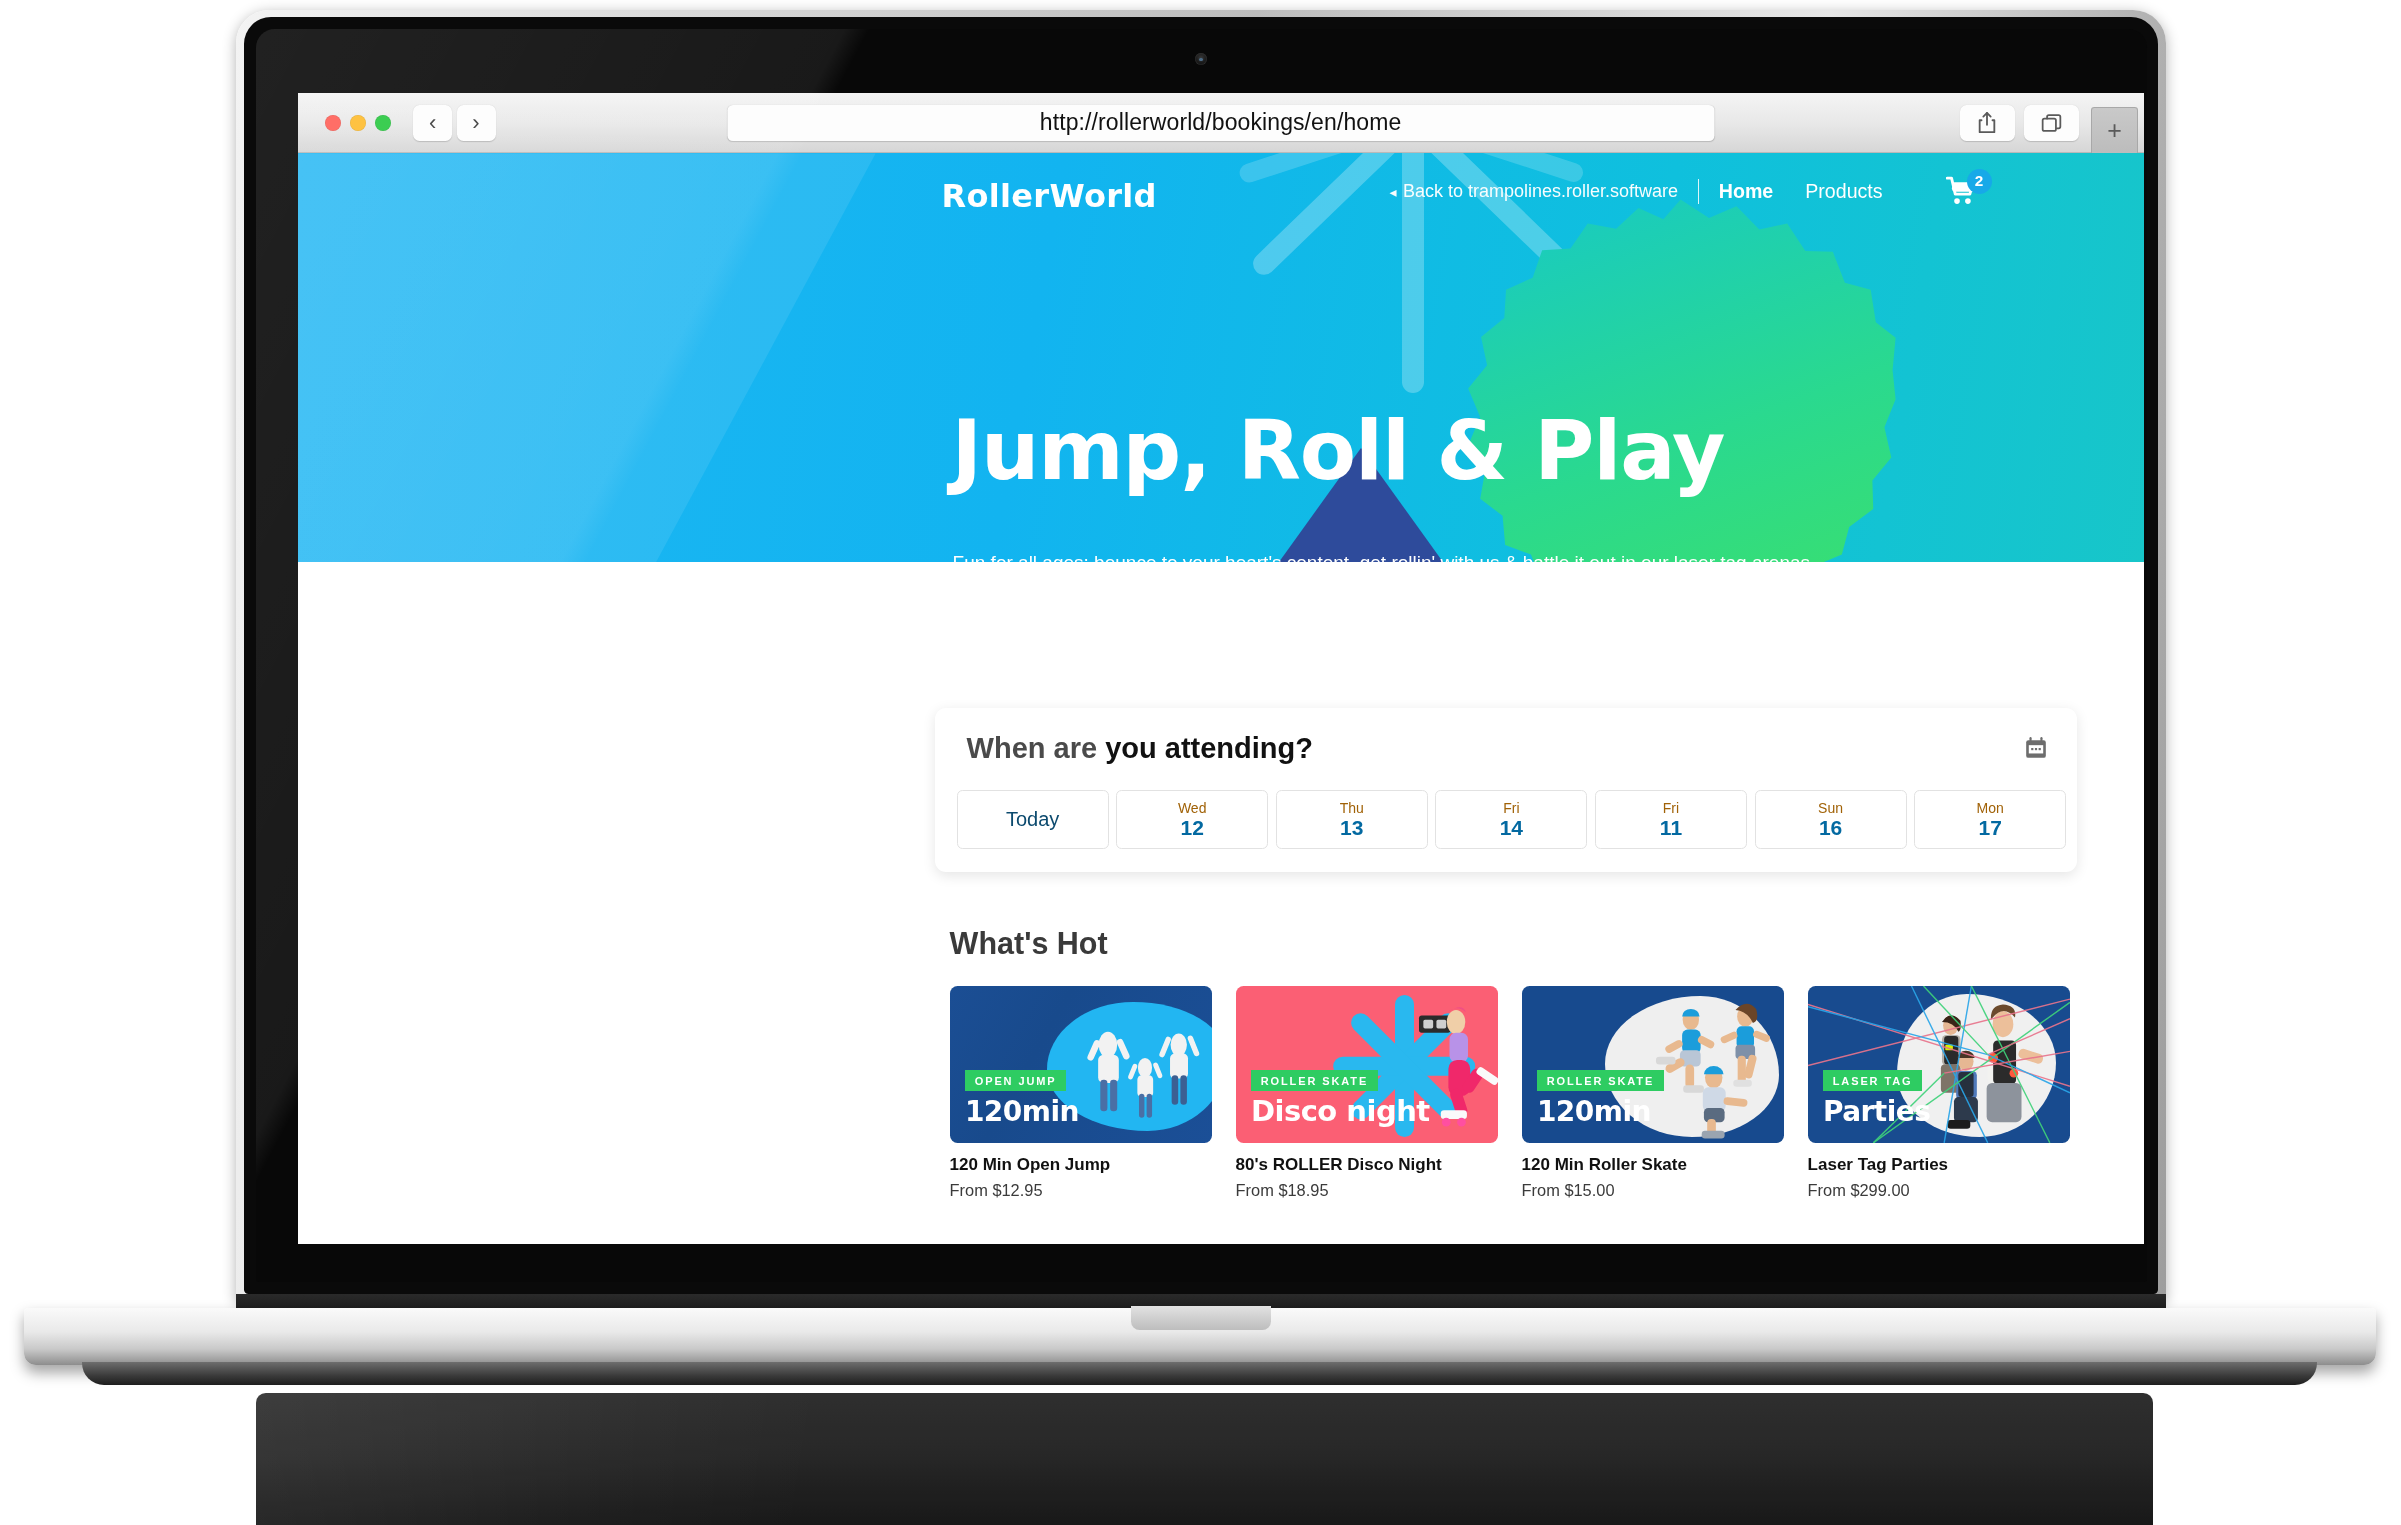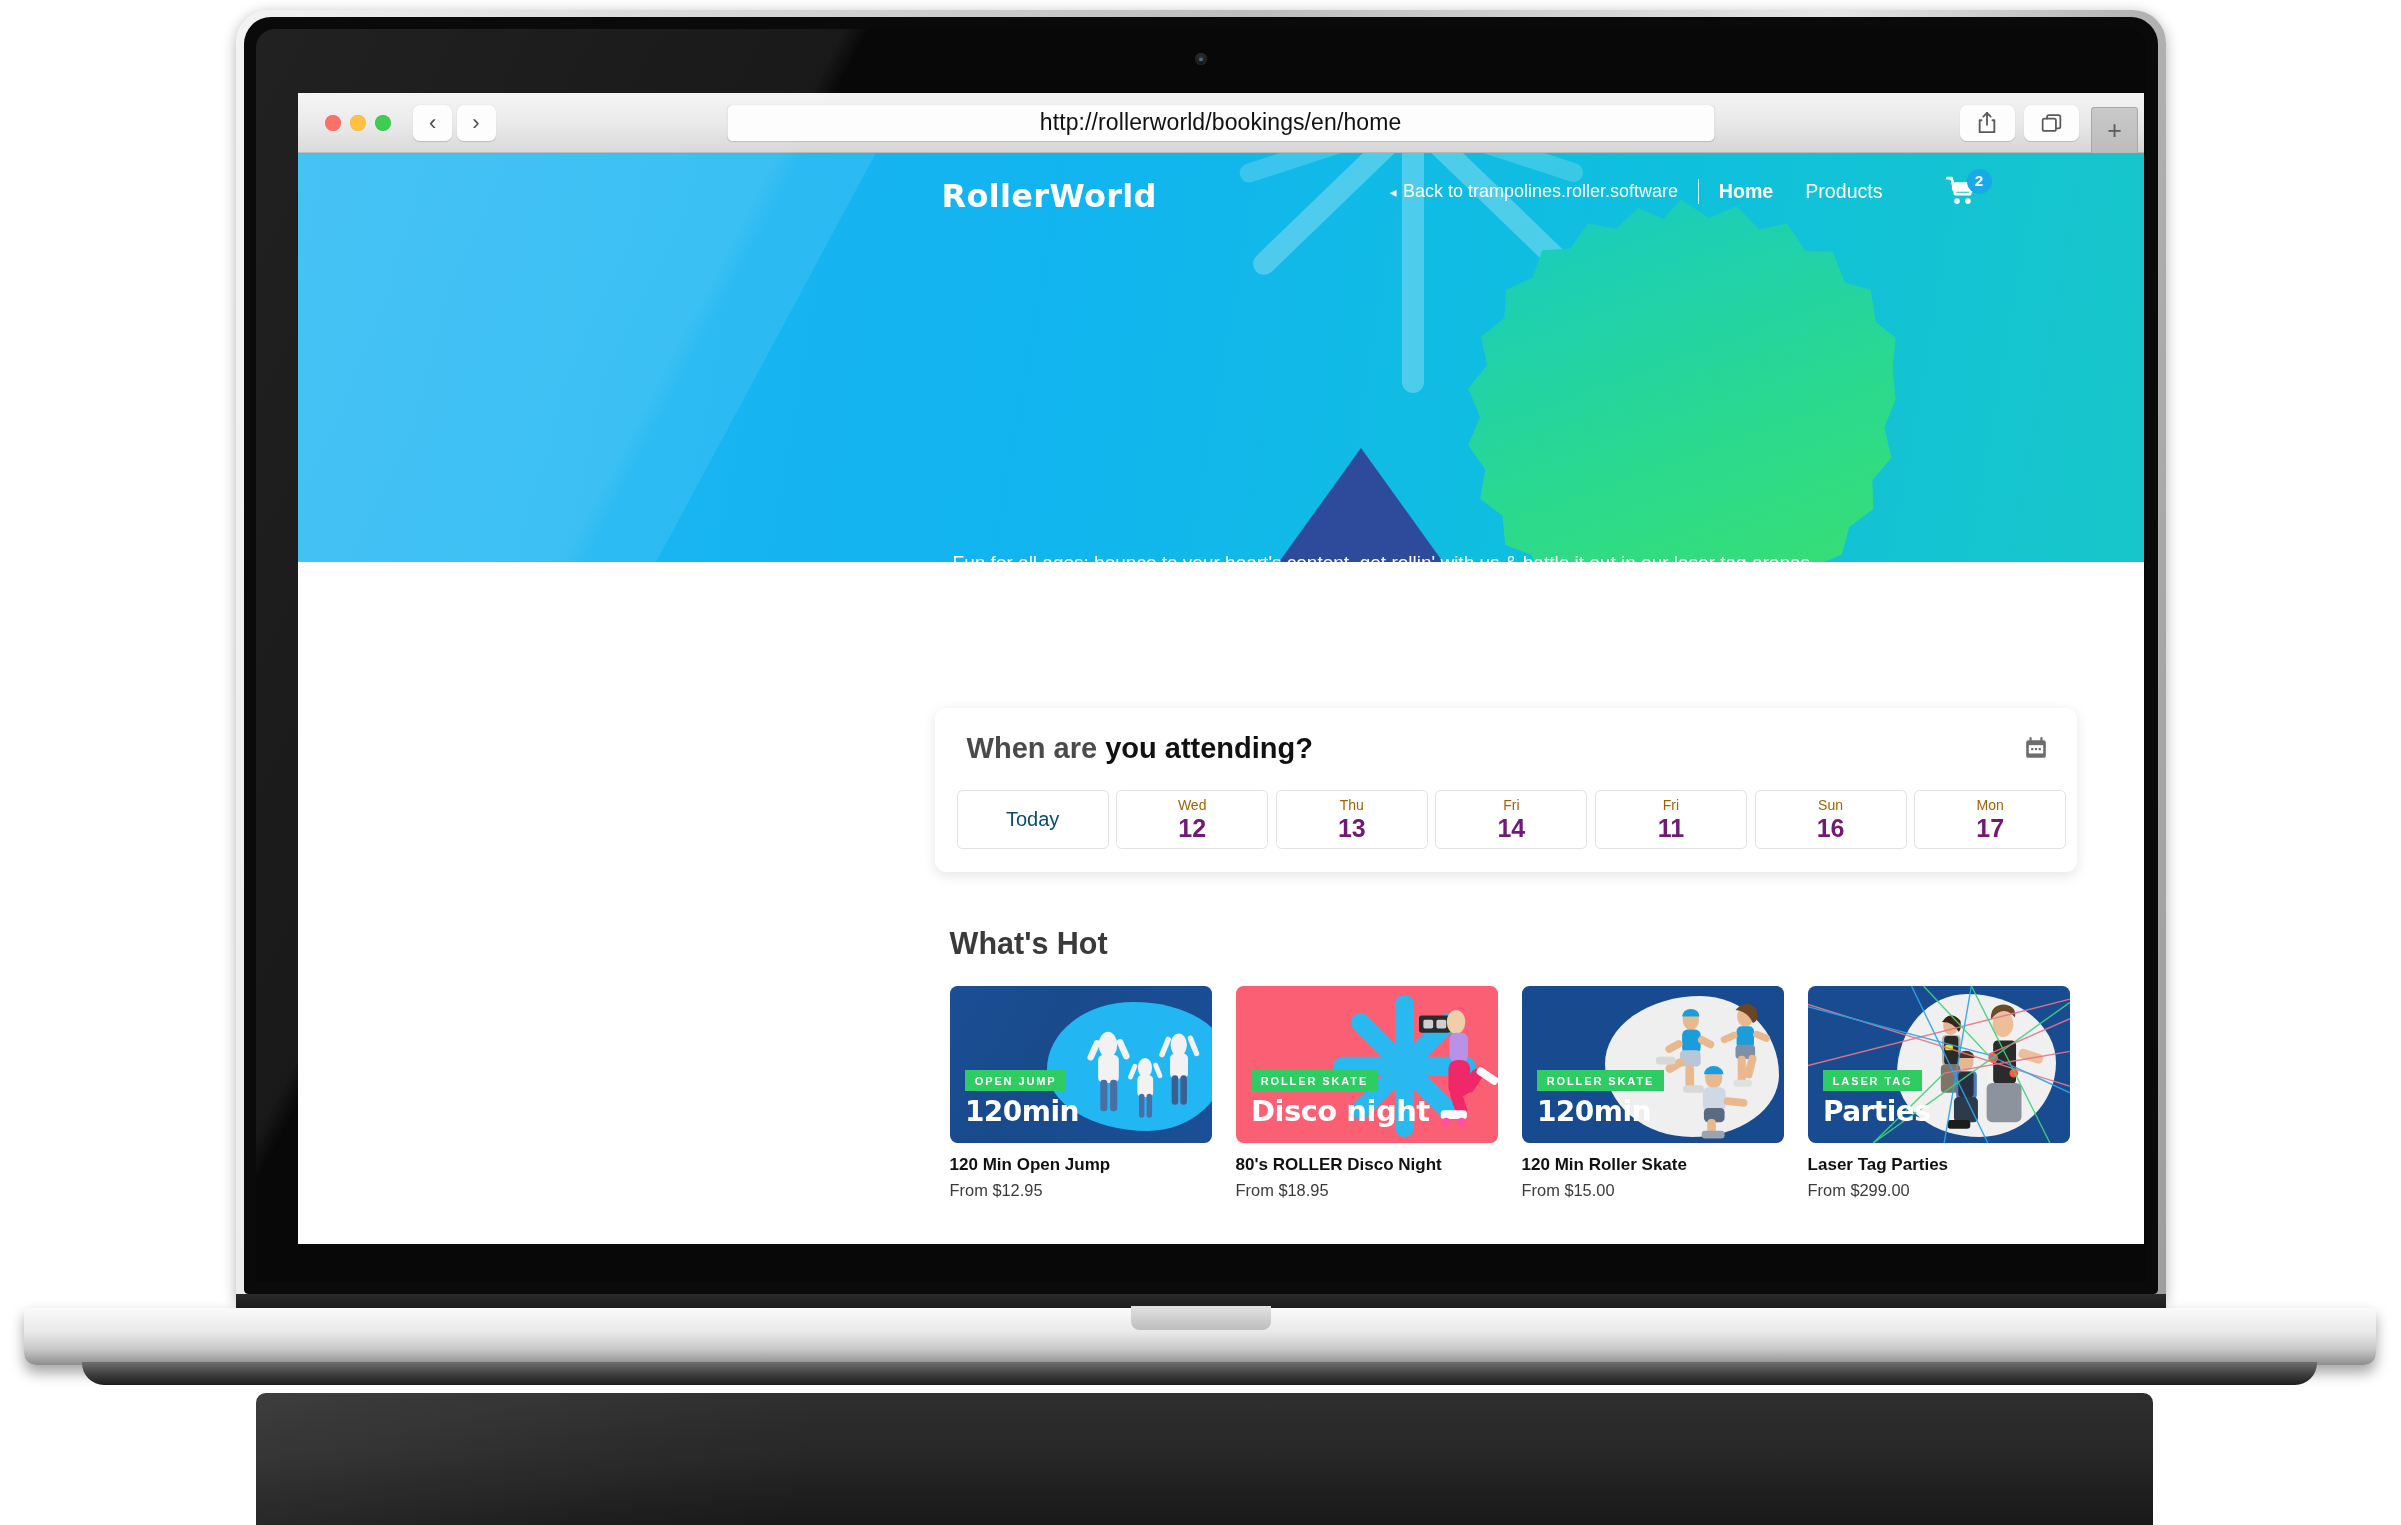--- a/index.html
+++ b/index.html
@@ -274,21 +274,21 @@
 
   .dates { position: absolute; left: 22px; top: 82px; display: flex; gap: 7.6px; }
   .date-chip {
     width: 152px; height: 59px;
     border: 0.5px solid #e2e2e2; border-radius: 5.5px;
     background: #fff;
     display: flex; flex-direction: column;
     align-items: center; justify-content: center;
   }
   .date-chip .dow { font-size: 14px; color: #a16207; line-height: 1.15; }
-  .date-chip .dnum { font-size: 25px; color: #701a75; font-weight: 700; line-height: 1.15; }
+  .date-chip .dnum { font-size: 21px; color: #0369a1; font-weight: 700; line-height: 1.15; }
   .date-chip .today { font-size: 20px; color: #0c4a6e; }
 
   
   .whats-hot-title {
     position: absolute; left: 652px; top: 773px;
     font-size: 30.5px; color: #3a3a3a; font-weight: 700;
   }
   .cards { position: absolute; left: 652px; top: 833px; display: flex; gap: 24px; }
   .card { width: 262px; }
   .card-img {
@@ -424,20 +424,21 @@
                 <svg width="34" height="30.5" viewBox="0 0 31 28">
                   <path d="M1 2 h4 l3.4 14.6 h13.4 l2.8 -9.6 h-17" stroke="#fff" stroke-width="2.6" fill="none" stroke-linecap="round" stroke-linejoin="round"></path>
                   <path d="M8.6 11.2 h15.6" stroke="#fff" stroke-width="6.5" fill="none" stroke-linecap="round"></path>
                   <circle cx="10" cy="23" r="2.6" fill="#fff"></circle>
                   <circle cx="20" cy="23" r="2.6" fill="#fff"></circle>
                 </svg>
                 <span class="cart-badge">2</span>
               </div>
             </div>
 
+            <div class="hero-title">Jump, Roll &amp; Play</div>
             <div class="hero-sub">Fun for all ages: bounce to your heart's content, get rollin' with us &amp; battle it out in our laser tag arenas</div>
           </div>
 
           <div class="booking-card">
             <div class="booking-head">
               <span class="light">When are </span><b>you attending?</b>
             </div>
             <div class="cal-icon">
               <svg width="24" height="24" viewBox="0 0 22 22">
                 <rect x="2" y="4" width="18" height="16" rx="2" fill="#6d6d6d"></rect>

